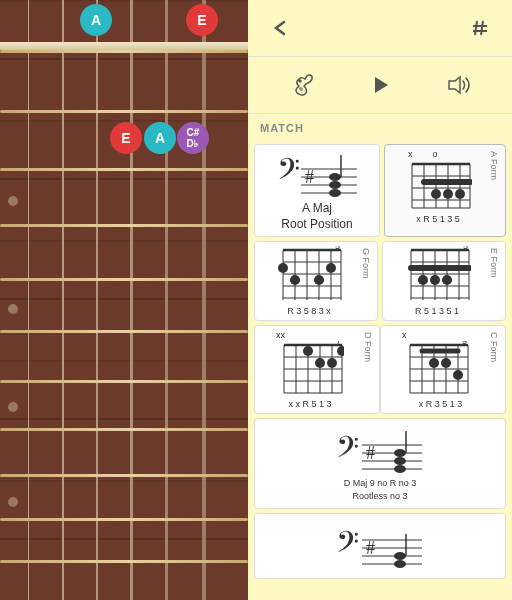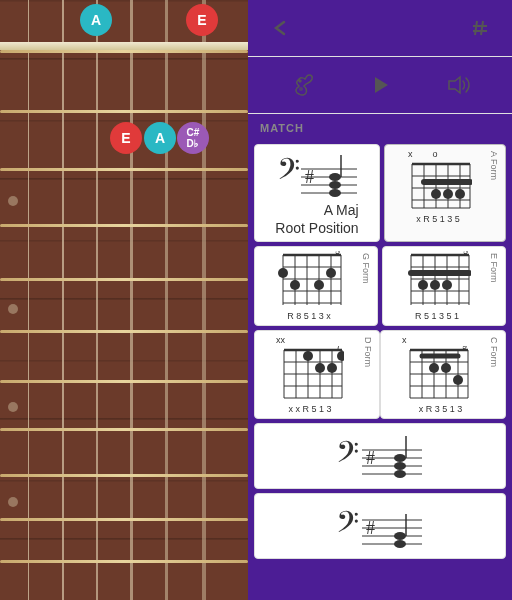--- a/index.html
+++ b/index.html
@@ -97,21 +97,21 @@
       transform: translate(-50%, -50%);
     }
     .note-teal { background: #2ab8c4; }
     .note-red { background: #e03a3a; }
     .note-purple { background: #9b59b6; }
 
     
     .right-panel {
       width: 264px;
       height: 600px;
-      background: #4c1d95;
+      background: #fef9c3;
       display: flex;
       flex-direction: column;
       overflow-y: auto;
     }
 
     
     .top-nav {
       display: flex;
       align-items: center;
       justify-content: space-between;
@@ -275,21 +275,21 @@
       <line x1="28" y1="44" x2="84" y2="44" stroke="#333" stroke-width="1"></line>
 
       <text x="32" y="34" font-size="18" font-family="serif" fill="#333">#</text>
 
       <ellipse cx="62" cy="44" rx="6" ry="4" fill="#333"></ellipse>
       <ellipse cx="62" cy="36" rx="6" ry="4" fill="#333"></ellipse>
       <ellipse cx="62" cy="28" rx="6" ry="4" fill="#333"></ellipse>
 
       <line x1="68" y1="28" x2="68" y2="6" stroke="#333" stroke-width="1.5"></line>
     </svg>
-    <div style="font-size:14px; color:#333; text-align:right; line-height:1.3;">A Maj<br>Root Position</div>
+    <div style="font-size:12px; color:#333; text-align:center; line-height:1.3;">A Maj<br>Root Position</div>
   </div>
         <div style="flex: 1 1 0%; border: 1px solid rgb(187, 187, 187); border-radius: 4px; padding: 4px; display: flex; flex-direction: row; align-items: stretch; cursor: pointer; background: rgb(250, 250, 250);">
     <div style="flex:1; display:flex; flex-direction:column; align-items:center;">
       <div style="display:flex; font-size:9px; color:#333; width:68px; padding-left:4px; gap:6px; margin-bottom:1px;">
         <span>x</span>
               <span style="margin-left:14px;">o</span>
       </div>
       <svg width="68" height="54" viewBox="0 0 68 54">
         <line x1="8" y1="4" x2="8" y2="48" stroke="#333" stroke-width="1"></line>
         <line x1="20" y1="4" x2="20" y2="48" stroke="#333" stroke-width="1"></line>
@@ -331,21 +331,21 @@
       <line x1="8" y1="40" x2="66" y2="40" stroke="#333" stroke-width="1"></line>
       <line x1="8" y1="52" x2="66" y2="52" stroke="#333" stroke-width="1"></line>
       <text x="60" y="3" font-size="9" fill="#333">5</text>
 
       <circle cx="8" cy="22" r="5" fill="#333"></circle>
       <circle cx="20" cy="34" r="5" fill="#333"></circle>
       <circle cx="44" cy="34" r="5" fill="#333"></circle>
       <circle cx="56" cy="22" r="5" fill="#333"></circle>
     </svg>
 
-        <div style="font-size:9px; color:#333; text-align:center;">R 8 5 1 3 x</div>
+        <div style="font-size:9px; color:#333; text-align:center;">R 3 5 8 3 x</div>
       </div>
       <div style="writing-mode:vertical-rl; font-size:9px; color:#777; padding:2px; display:flex; align-items:center;">G Form</div>
     </div>
         <div style="flex: 1 1 0%; border: 1px solid rgb(221, 221, 221); border-radius: 4px; padding: 4px; display: flex; flex-direction: row; align-items: stretch; cursor: pointer; background: white;">
       <div style="flex:1; display:flex; flex-direction:column; align-items:center;">
 
     <svg width="68" height="60" viewBox="0 0 68 60">
       <line x1="8" y1="4" x2="8" y2="54" stroke="#333" stroke-width="1"></line>
       <line x1="20" y1="4" x2="20" y2="54" stroke="#333" stroke-width="1"></line>
       <line x1="32" y1="4" x2="32" y2="54" stroke="#333" stroke-width="1"></line>
@@ -441,20 +441,21 @@
       <line x1="28" y1="20" x2="88" y2="20" stroke="#333" stroke-width="1"></line>
       <line x1="28" y1="28" x2="88" y2="28" stroke="#333" stroke-width="1"></line>
       <line x1="28" y1="36" x2="88" y2="36" stroke="#333" stroke-width="1"></line>
       <line x1="28" y1="44" x2="88" y2="44" stroke="#333" stroke-width="1"></line>
       <text x="32" y="34" font-size="18" font-family="serif" fill="#333">#</text>
       <ellipse cx="66" cy="44" rx="6" ry="4" fill="#333"></ellipse>
       <ellipse cx="66" cy="36" rx="6" ry="4" fill="#333"></ellipse>
       <ellipse cx="66" cy="28" rx="6" ry="4" fill="#333"></ellipse>
       <line x1="72" y1="28" x2="72" y2="6" stroke="#333" stroke-width="1.5"></line>
     </svg>
+    <div style="font-size:9px; color:#333; text-align:center; line-height:1.4;">D Maj 9 no R no 3<br>Rootless no 3</div>
   </div>
         <div style="border: 1px solid rgb(221, 221, 221); border-radius: 4px; padding: 6px 8px; display: flex; flex-direction: column; align-items: center; cursor: pointer; background: white;">
     <svg width="92" height="52" viewBox="0 0 92 52">
       <text x="2" y="38" font-size="36" font-family="serif" fill="#333">𝄢</text>
       <line x1="28" y1="20" x2="88" y2="20" stroke="#333" stroke-width="1"></line>
       <line x1="28" y1="28" x2="88" y2="28" stroke="#333" stroke-width="1"></line>
       <line x1="28" y1="36" x2="88" y2="36" stroke="#333" stroke-width="1"></line>
       <line x1="28" y1="44" x2="88" y2="44" stroke="#333" stroke-width="1"></line>
       <text x="32" y="34" font-size="18" font-family="serif" fill="#333">#</text>
       <ellipse cx="66" cy="44" rx="6" ry="4" fill="#333"></ellipse>

